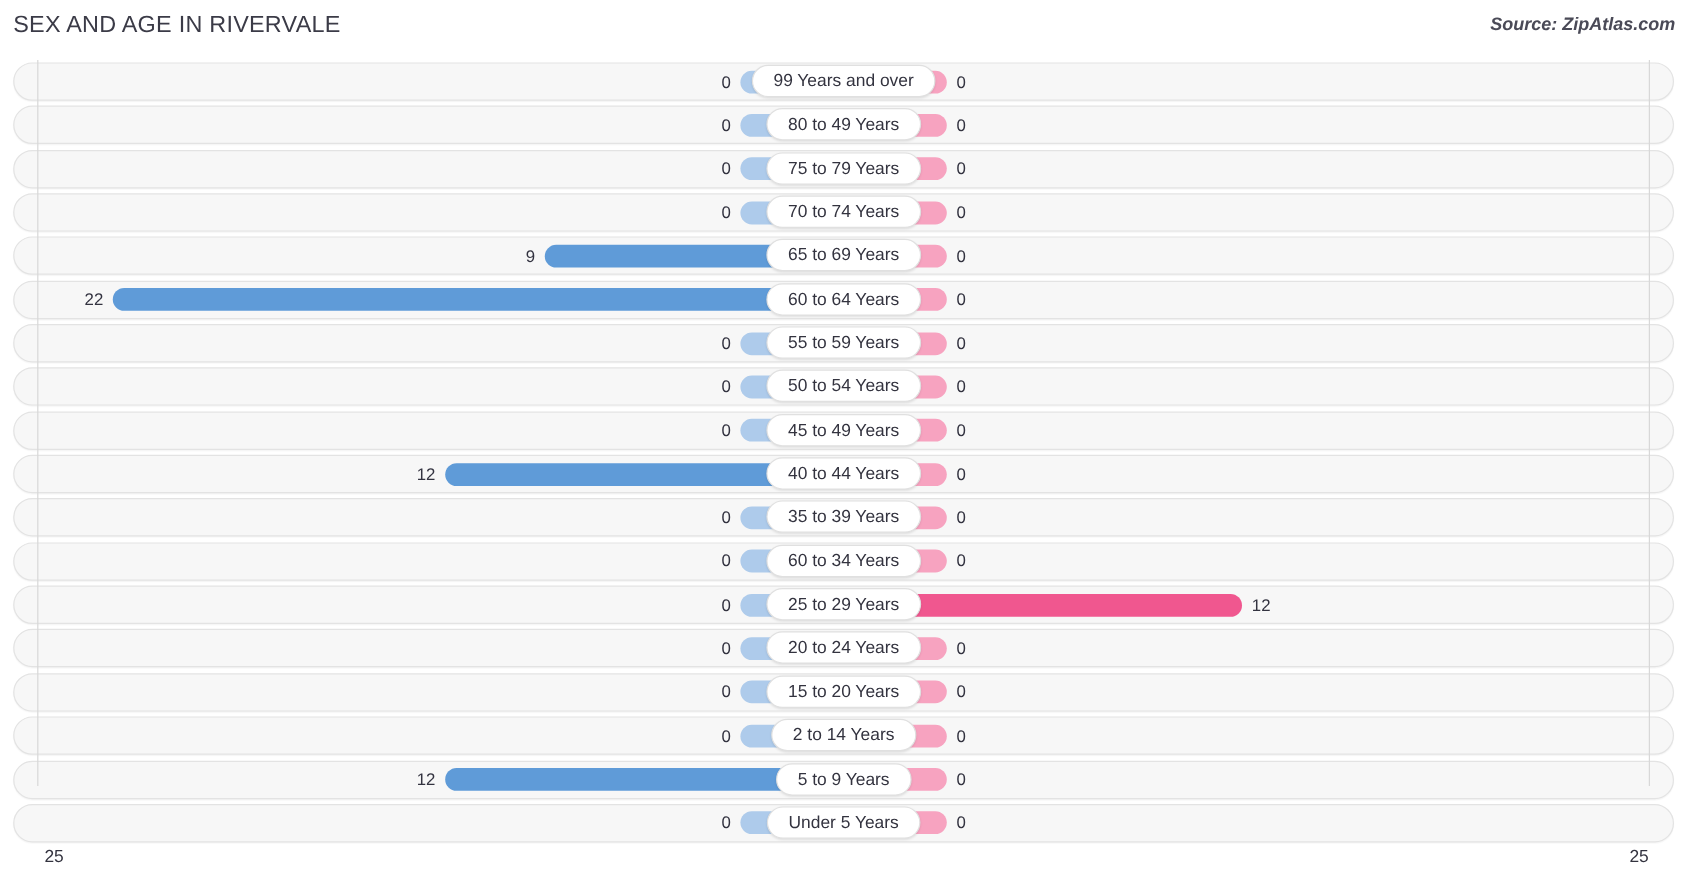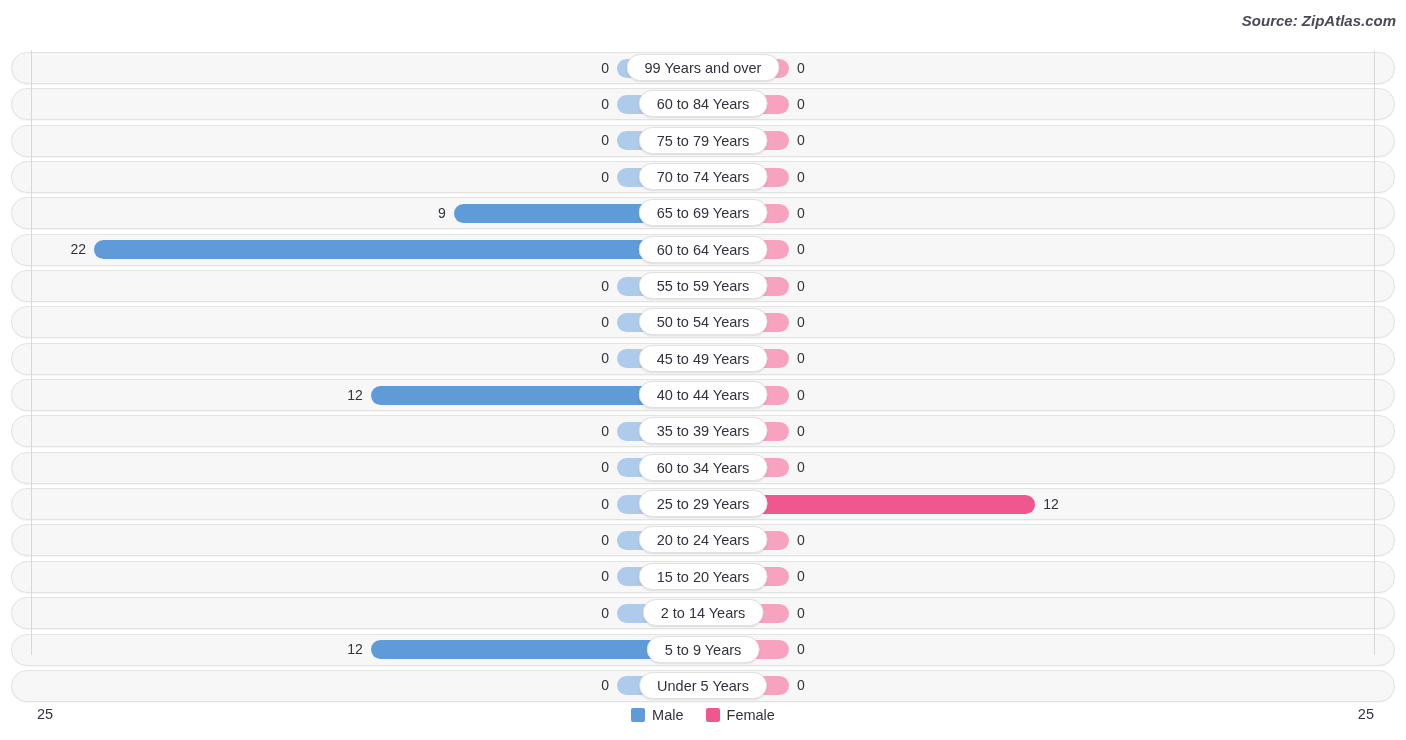--- a/index.html
+++ b/index.html
@@ -169,20 +169,21 @@
     border-radius: 2px;
     display: inline-block;
   }
 </style>
 </head>
 <body>
 
 <div id="page">
 
   <div class="header">
+    <div class="chart-title">SEX AND AGE IN RIVERVALE</div>
     <div class="source-note">Source: ZipAtlas.com</div>
   </div>
 
   <div class="plot">
     <div class="axis-line left"></div>
     <div class="axis-line right"></div>
     <div class="rows" id="rows">
         <div class="row">
           <div class="track"></div>
           <div class="bar male zero" style="width: 86px;"></div>
@@ -190,21 +191,21 @@
           <div class="val male" style="right: 786px;">0</div>
           <div class="val female" style="left: 786px;">0</div>
           <div class="age-pill">99 Years and over</div>
         </div>
         <div class="row">
           <div class="track"></div>
           <div class="bar male zero" style="width: 86px;"></div>
           <div class="bar female zero" style="width: 86px;"></div>
           <div class="val male" style="right: 786px;">0</div>
           <div class="val female" style="left: 786px;">0</div>
-          <div class="age-pill">60 to 84 Years</div>
+          <div class="age-pill">80 to 49 Years</div>
         </div>
         <div class="row">
           <div class="track"></div>
           <div class="bar male zero" style="width: 86px;"></div>
           <div class="bar female zero" style="width: 86px;"></div>
           <div class="val male" style="right: 786px;">0</div>
           <div class="val female" style="left: 786px;">0</div>
           <div class="age-pill">75 to 79 Years</div>
         </div>
         <div class="row">
@@ -326,25 +327,15 @@
           <div class="val male" style="right: 786px;">0</div>
           <div class="val female" style="left: 786px;">0</div>
           <div class="age-pill">Under 5 Years</div>
         </div>
       </div>
   </div>
 
   <div class="footer">
     <div class="axis-tick left">25</div>
     <div class="axis-tick right">25</div>
-    <div class="legend">
-      <div class="legend-item">
-        <span class="swatch" id="sw-male" style="background: rgb(95, 155, 216);"></span>
-        <span>Male</span>
-      </div>
-      <div class="legend-item">
-        <span class="swatch" id="sw-female" style="background: rgb(240, 87, 143);"></span>
-        <span>Female</span>
-      </div>
-    </div>
   </div>
 
 </div>
 
 </body></html>

